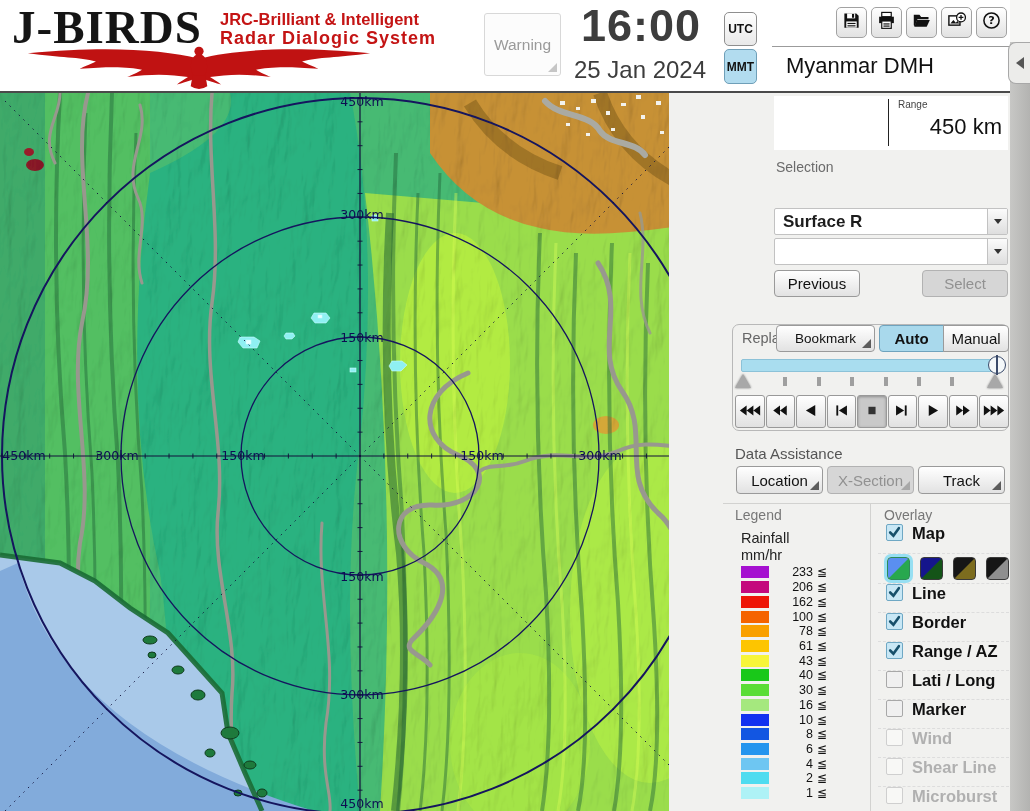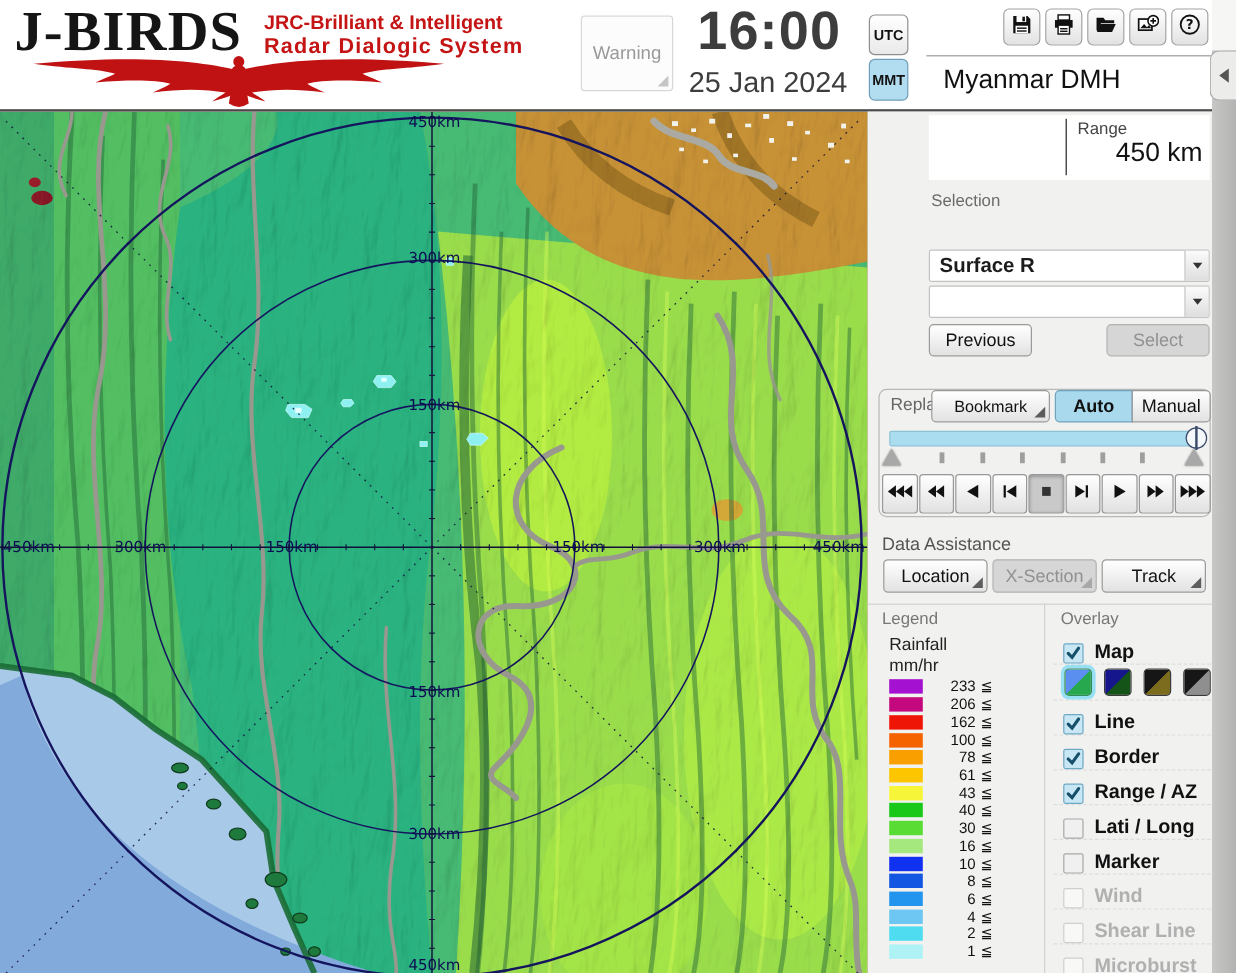--- a/index.html
+++ b/index.html
@@ -26,33 +26,33 @@
   .tool-btn{width:31px;height:31px;border:1px solid #a2a2a2;border-radius:5px;background:linear-gradient(#ffffff,#e2e2e2);display:flex;align-items:center;justify-content:center;}
   .tool-btn svg{width:19px;height:19px;}
   .hdr-sep{position:absolute;left:772px;top:46px;width:237px;height:1px;background:#9b9b9b;}
   .station{position:absolute;left:786px;top:53px;font-size:22px;color:#111;}
   
   .strip{position:absolute;left:1010px;top:0;width:20px;height:811px;background:linear-gradient(90deg,#c7c7c5,#b3b3b1);}
   .strip-top{position:absolute;left:1010px;top:0;width:20px;height:42px;background:#f6f6f4;}
   .collapse-tab{position:absolute;left:1008px;top:42px;width:22px;height:42px;background:#ececea;border:1px solid #a8a8a8;border-right:none;border-radius:8px 0 0 8px;display:flex;align-items:center;justify-content:center;}
   .collapse-tab .tri{width:0;height:0;border-top:6px solid transparent;border-bottom:6px solid transparent;border-right:8px solid #555;}
   
-  .map{position:absolute;left:0;top:93px;width:723px;height:718px;overflow:hidden;background:#a16207;}
+  .map{position:absolute;left:0;top:93px;width:669px;height:718px;overflow:hidden;background:#a3a3a3;}
   
   .zoomer{position:absolute;left:724px;top:96px;width:33px;height:202px;background:#dcdcda;border:1px solid #9c9c9c;border-radius:5px;}
   .zoom-btn{position:absolute;left:1px;width:29px;height:29px;border:1px solid #a2a2a2;border-radius:4px;background:linear-gradient(#fff,#e3e3e3);display:flex;align-items:center;justify-content:center;}
   .zoom-btn svg{width:21px;height:21px;}
   .zoom-track{position:absolute;left:13px;top:36px;width:5px;height:126px;background:#cfcfcd;border:1px solid #9a9a9a;border-radius:2px;}
   .zoom-thumb{position:absolute;left:3px;top:152px;width:25px;height:14px;background:linear-gradient(#fafafa,#d8d8d8);border:1px solid #8a8a8a;border-radius:2px;}
   .zoom-thumb::after{content:"";position:absolute;left:4px;right:4px;top:5px;height:3px;border-top:1px solid #999;border-bottom:1px solid #999;}
   
   .panel{position:absolute;left:723px;top:93px;width:287px;height:718px;background:#f1f1ef;}
   .range-box{position:absolute;left:774px;top:96px;width:234px;height:54px;background:#fff;}
   .range-div{position:absolute;left:888px;top:99px;width:1px;height:47px;background:#222;}
-  .range-label{position:absolute;left:898px;top:99px;font-size:14px;color:#444;}
+  .range-label{position:absolute;left:898px;top:99px;font-size:10px;color:#444;}
   .range-value{position:absolute;left:860px;top:114px;width:142px;text-align:right;font-size:22px;color:#111;}
   .sec-label{font-size:14px;color:#6b6b6b;position:absolute;}
   .dropdown{position:absolute;left:774px;width:234px;height:27px;background:#fff;border:1px solid #c2c2c2;border-radius:2px;display:flex;align-items:center;}
   .dd-text{flex:1;padding-left:8px;font-size:17px;font-weight:600;color:#1c1c1c;white-space:nowrap;overflow:hidden;}
   .dd-btn{width:20px;height:100%;border-left:1px solid #c2c2c2;background:linear-gradient(#fbfbfb,#dedede);display:flex;align-items:center;justify-content:center;}
   .dd-btn::after{content:"";width:0;height:0;border-left:4px solid transparent;border-right:4px solid transparent;border-top:5px solid #333;}
   .btn{background:linear-gradient(#ffffff,#e2e2e2);border:1px solid #9a9a9a;border-radius:4px;color:#111;font-size:15px;display:flex;align-items:center;justify-content:center;font-family:"Liberation Sans",sans-serif;}
   .btn.disabled{background:#d6d6d6;color:#919191;border-color:#b2b2b2;}
   .previous-btn{position:absolute;left:774px;top:270px;width:86px;height:27px;}
   .select-btn{position:absolute;left:922px;top:270px;width:86px;height:27px;}
@@ -78,21 +78,21 @@
   .legend-label{position:absolute;left:735px;top:507px;font-size:14px;color:#777;}
   .legend-t1{position:absolute;left:741px;top:530px;font-size:14.5px;color:#222;}
   .legend-t2{position:absolute;left:741px;top:547px;font-size:14.5px;color:#222;}
   .legend-rows{position:absolute;left:741px;top:565px;width:120px;}
   .lg-row{height:14.72px;display:flex;align-items:center;}
   .lg-swatch{width:28px;height:12px;}
   .lg-val{width:44px;text-align:right;font-size:12.5px;color:#111;}
   .lg-sym{font-size:12px;margin-left:4px;color:#111;}
   .overlay-label{position:absolute;left:884px;top:507px;font-size:14px;color:#777;}
   .overlay-list{position:absolute;left:878px;top:524px;width:131px;}
-  .ov-row{height:29px;display:flex;align-items:flex-end;border-top:1px dashed #ddd;}
+  .ov-row{height:29px;display:flex;align-items:flex-start;border-top:1px dashed #ddd;}
   .ov-row:first-child{border-top:none;}
   .ov-check{width:17px;height:17px;margin-left:8px;border:1px solid #a8a8a8;border-radius:2px;background:#f0f0f0;display:flex;align-items:center;justify-content:center;}
   .ov-check svg{width:13px;height:13px;}
   .ov-check.checked{background:#c8e7f5;border-color:#6fa8c4;}
   .ov-check.dis{border-color:#cfcfcf;background:#f8f8f6;}
   .ov-lab{margin-left:9px;font-size:16.5px;font-weight:600;color:#111;white-space:nowrap;}
   .ov-row.dis .ov-lab{color:#b0b0b0;}
   .swatch-row{height:30px;display:flex;align-items:center;gap:10px;padding-left:9px;border-top:1px dashed #ddd;}
   .map-swatch{width:23px;height:23px;border:1.5px solid #3a3a3a;border-radius:4px;}
   .map-swatch.selected{box-shadow:0 0 0 3px #97dff2;border-color:#2e8b57;}

